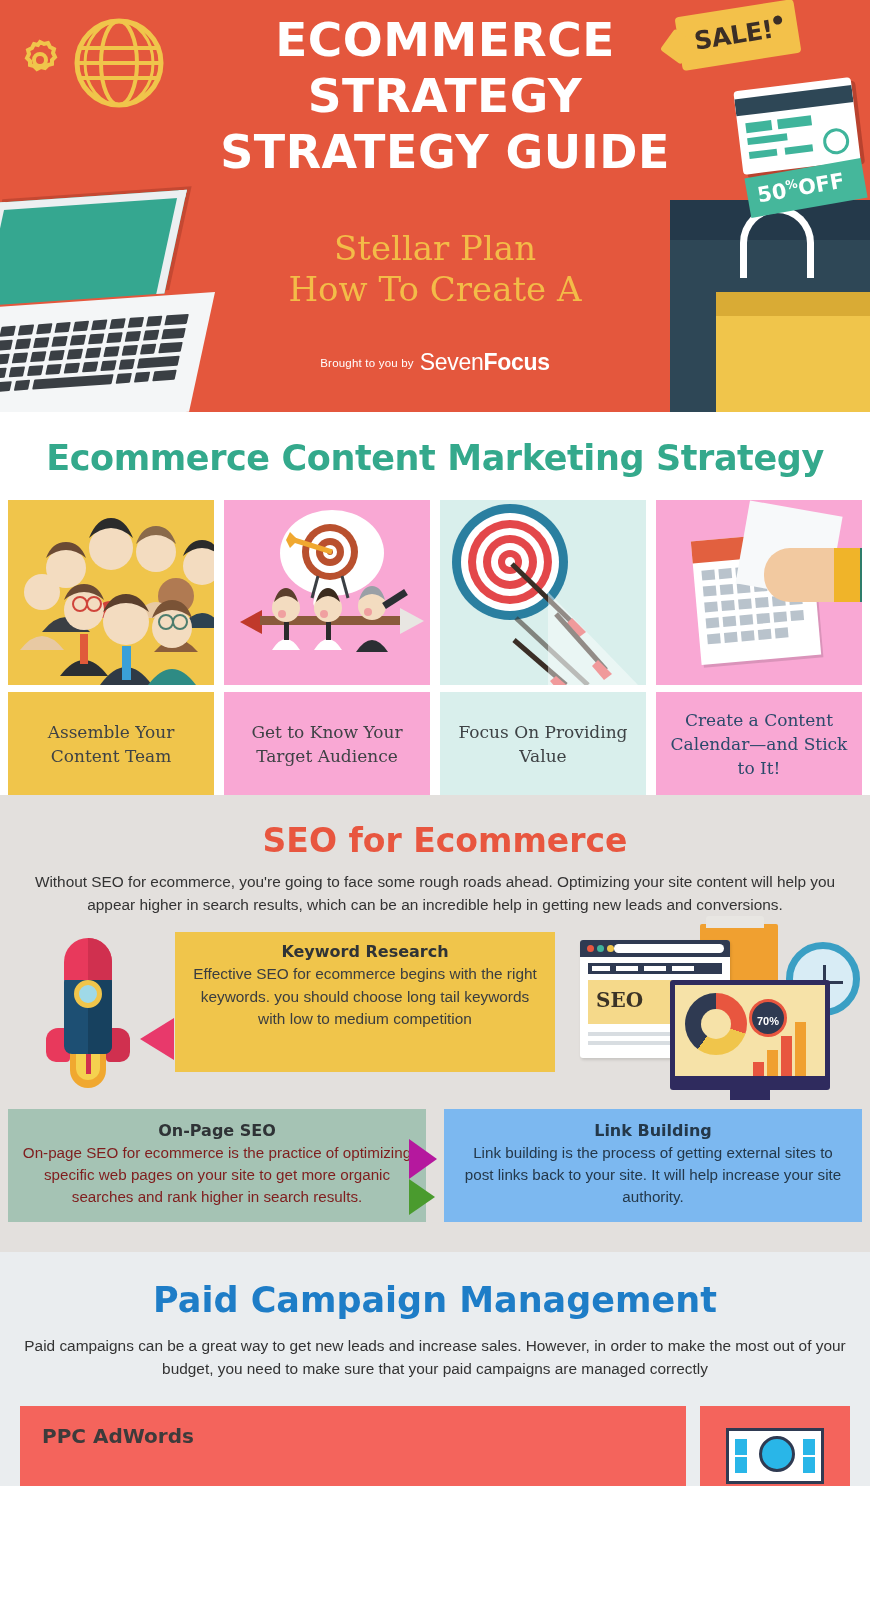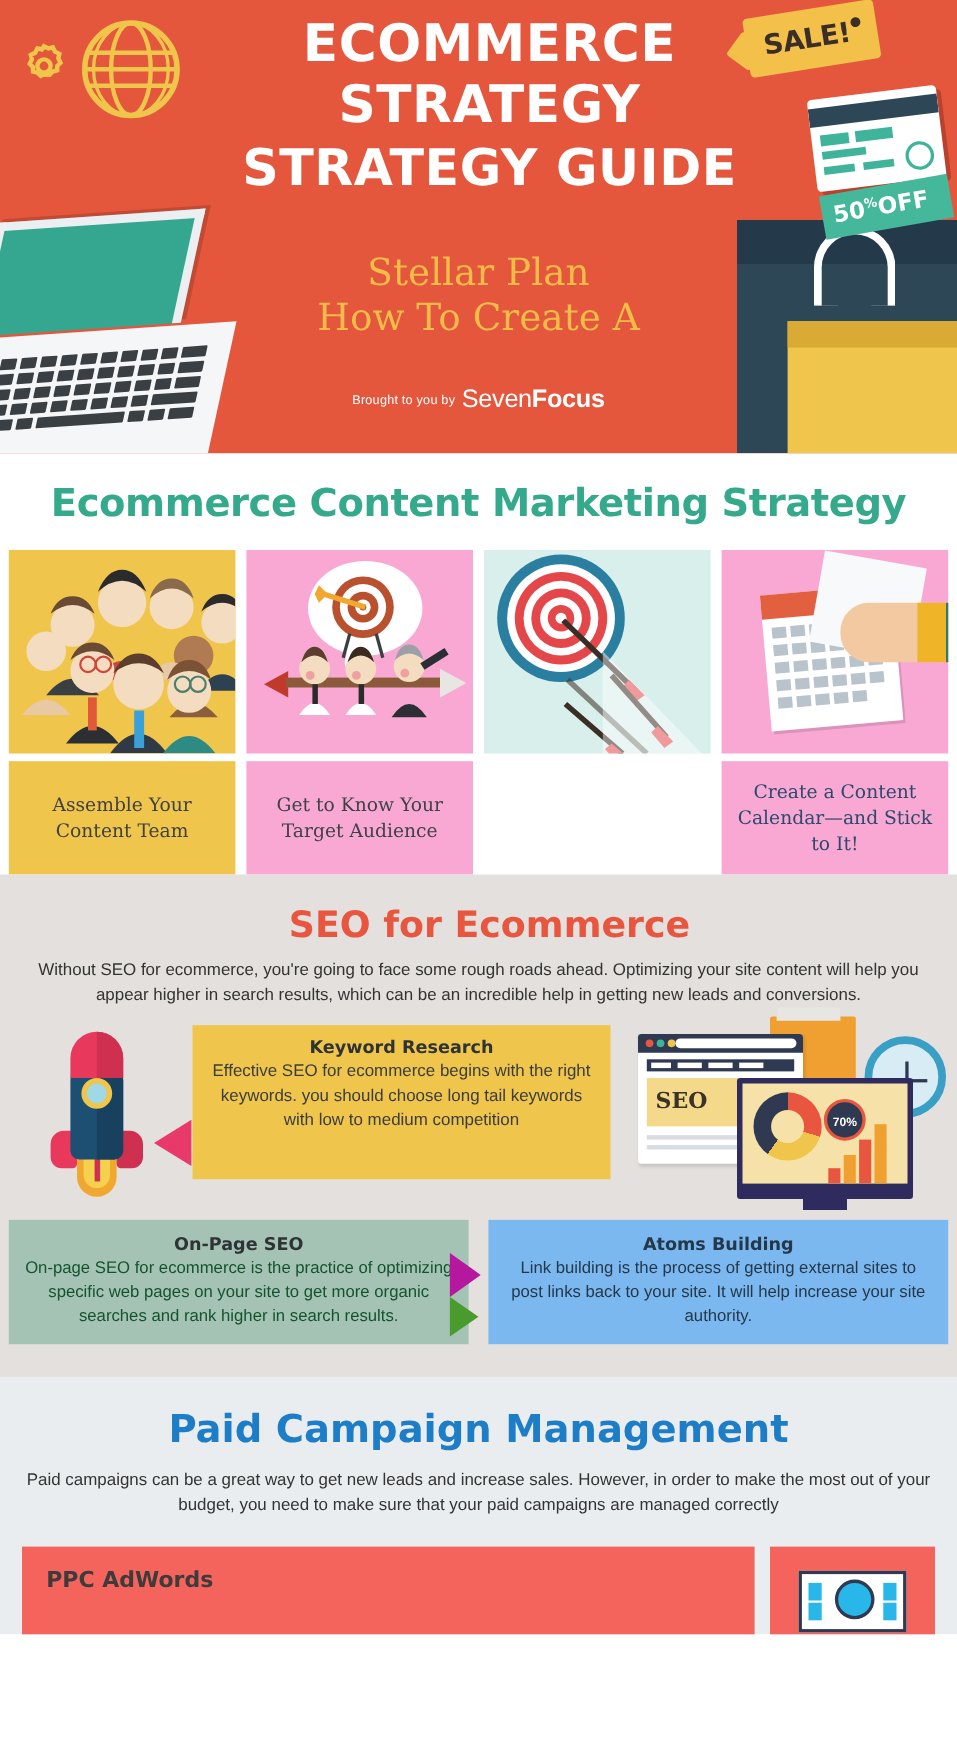--- a/index.html
+++ b/index.html
@@ -210,21 +210,21 @@
   .donut .hole { position:absolute; left:16px; top:16px; width:30px; height:30px; border-radius:50%; background:#f6e2a8; }
   .pct { position:absolute; left:74px; top:14px; width:38px; height:38px; border-radius:50%; background:#2f3a52; border:3px solid #e8563f; color:#fff; font-size:11px; font-weight:bold; text-align:center; line-height:38px; }
   .bars i { position:absolute; bottom:0; }
   .clock { position:absolute; right:2px; top:22px; width:74px; height:74px; border-radius:50%; background:#d8ecf5; border:7px solid #3a9fc4; }
   .clock .h { position:absolute; left:50%; top:16px; width:3px; height:20px; background:#2f3a52; }
   .clock .m { position:absolute; left:50%; top:32px; width:20px; height:3px; background:#2f3a52; }
 
   .seo-row2 { display:flex; gap:18px; padding: 18px 8px 0 8px; position:relative; }
   .sb { flex:1; padding: 12px 14px 14px 14px; text-align:center; }
   .sb .bt { font-weight:bold; font-size:16px; color:#2f3336; font-family:"DejaVu Sans",sans-serif; }
-  .sb .bd { font-size:15.2px; line-height:22px; color:#14532d; padding-top:2px; }
+  .sb .bd { font-size:15.2px; line-height:22px; color:#7f1d1d; padding-top:2px; }
   .sb-green { background:#a5c3b4; }
   .sb-blue { background:#7cb8f0; color:#1f2f3d; }
   .sb-blue .bt, .sb-blue .bd { color:#24384a; }
   .tri-mag {
     position:absolute; left:409px; top:48px; width:0; height:0;
     border-top:20px solid transparent; border-bottom:20px solid transparent;
     border-left:28px solid #b5189e; z-index:5;
   }
   .tri-grn {
     position:absolute; left:409px; top:88px; width:0; height:0;
@@ -461,20 +461,21 @@
             <path d="M74 64 L140 128" stroke="#3a2e26" stroke-width="5"></path>
             <path d="M134 118 l14 14 -8 6 -12-14z" fill="#e3474a"></path>
             <path d="M78 118 L150 185" stroke="#3a2e26" stroke-width="5" opacity=".55"></path>
             <path d="M118 114 L168 170" stroke="#3a2e26" stroke-width="5"></path>
             <path d="M160 160 l14 14 -8 6 -12-14z" fill="#e3474a"></path>
             <path d="M76 140 L128 185" stroke="#3a2e26" stroke-width="5"></path>
             <path d="M118 176 l14 12 -8 7 -12-14z" fill="#e3474a"></path>
             <path d="M110 92 L200 185 L110 185z" fill="#fff" opacity=".45"></path>
           </svg>
         </div>
+        <div class="cap">Focus On Providing Value</div>
       </div>
 
       <div class="card c4">
         <div class="pic">
           <div class="cal">
             <span class="hd"></span>
             <span class="g" style="left:8px;top:30px;width:13px;height:10px"></span>
             <span class="g" style="left:25px;top:30px;width:13px;height:10px"></span>
             <span class="g" style="left:42px;top:30px;width:13px;height:10px"></span>
             <span class="g" style="left:59px;top:30px;width:13px;height:10px"></span>
@@ -588,21 +589,21 @@
     </div>
 
     <div class="seo-row2">
       <div class="sb sb-green">
         <div class="bt">On-Page SEO</div>
         <div class="bd">On-page SEO for ecommerce is the practice of optimizing specific web pages on your site to get more organic searches and rank higher in search results.</div>
       </div>
       <div class="tri-mag"></div>
       <div class="tri-grn"></div>
       <div class="sb sb-blue">
-        <div class="bt">Atoms Building</div>
+        <div class="bt">Link Building</div>
         <div class="bd">Link building is the process of getting external sites to post links back to your site. It will help increase your site authority.</div>
       </div>
     </div>
   </div>
 
   <div class="sec-paid">
     <div class="h-blue">Paid Campaign Management</div>
     <div class="lede3">Paid campaigns can be a great way to get new leads and increase sales. However, in order to make the most out of your budget, you need to make sure that your paid campaigns are managed correctly</div>
 
     <div class="paid-row">

